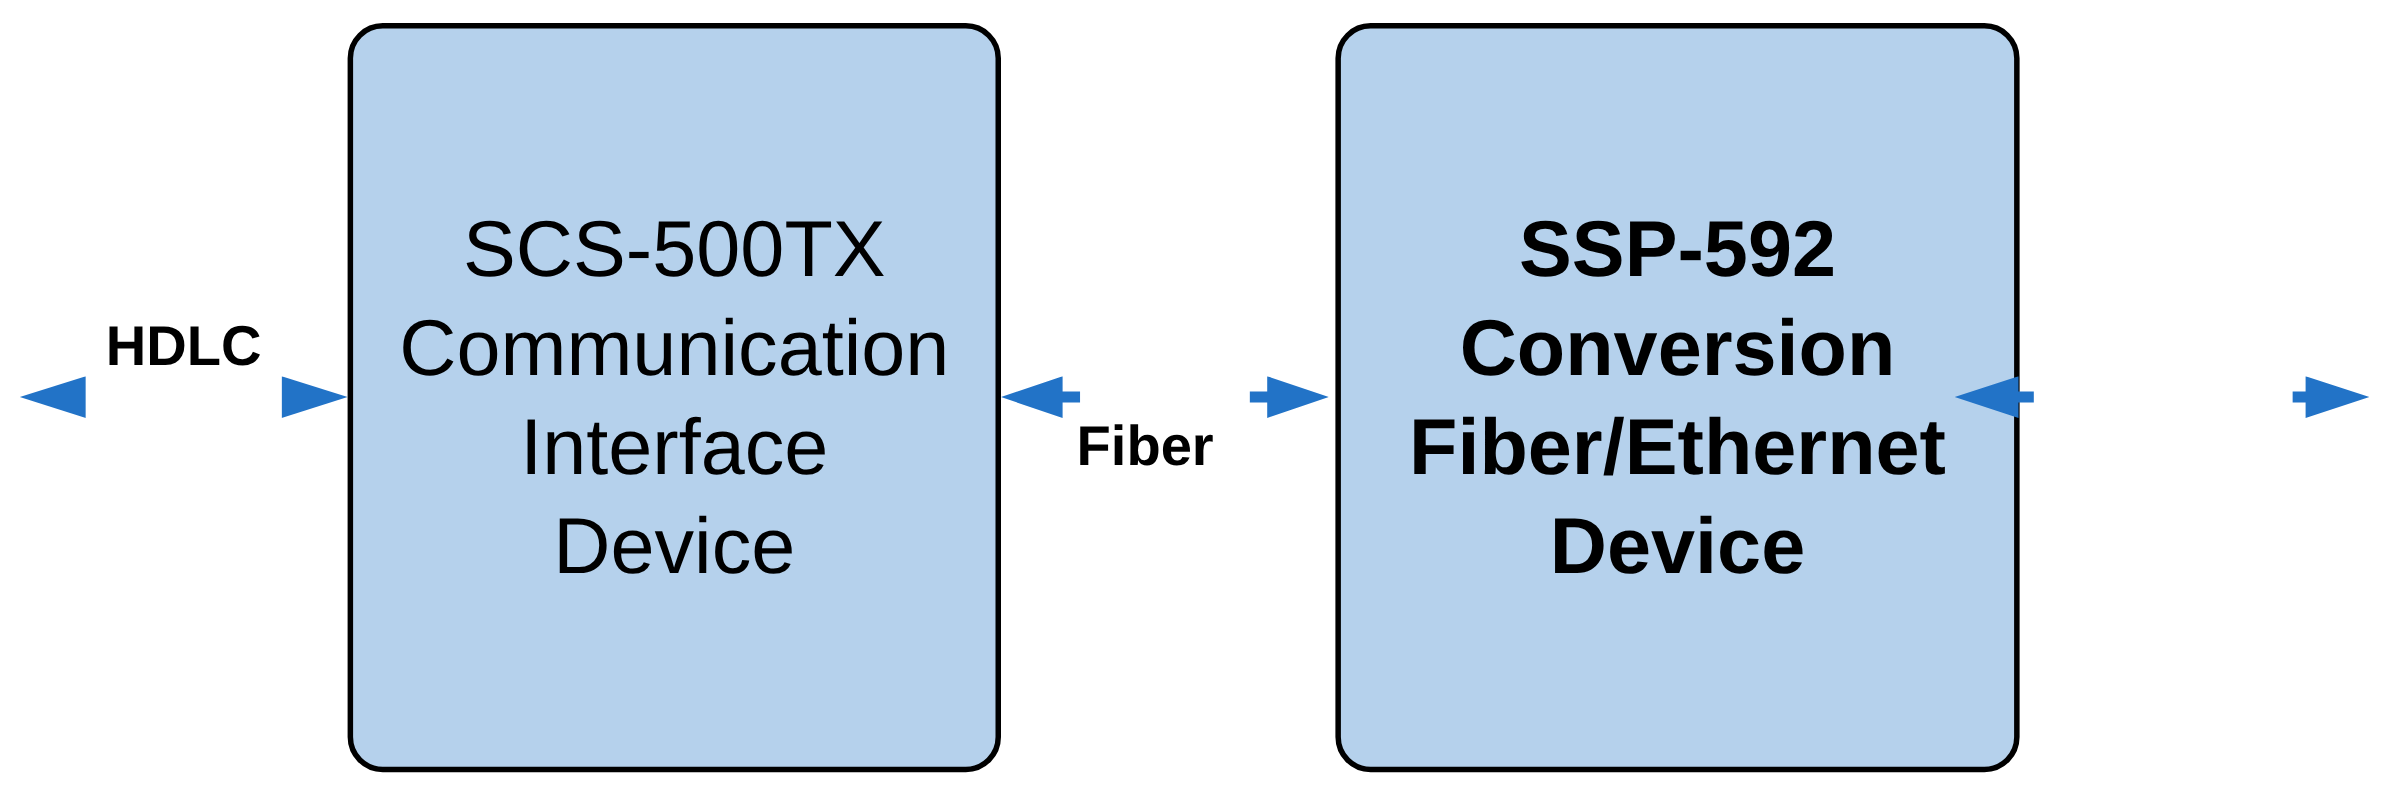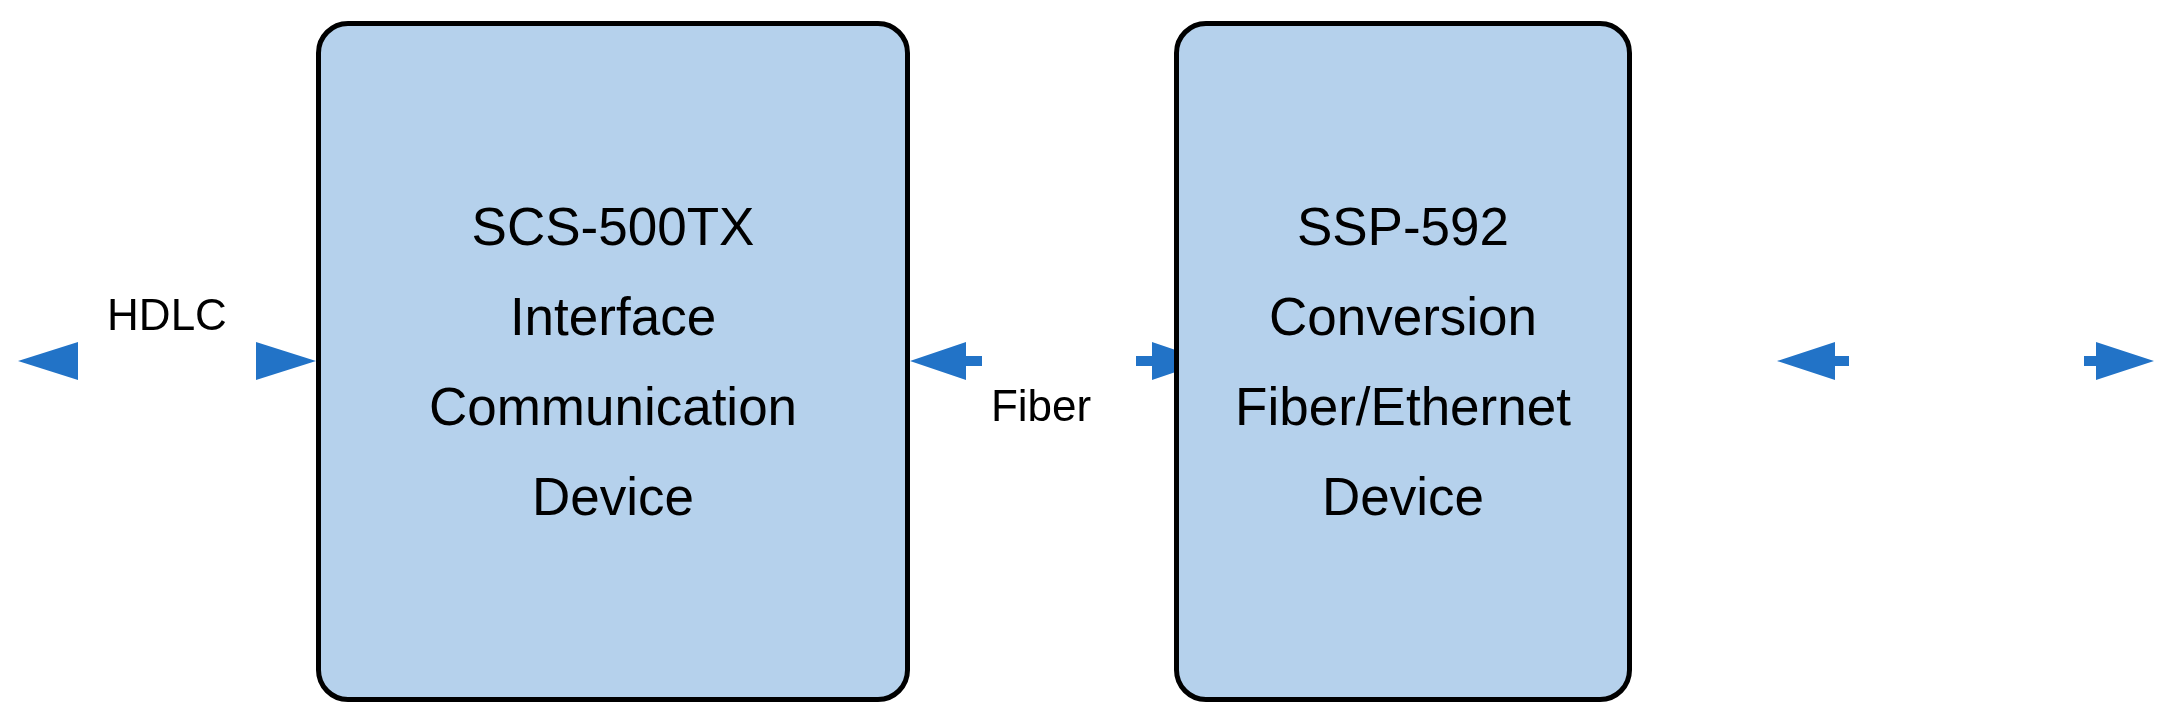--- a/index.html
+++ b/index.html
@@ -24,32 +24,33 @@
     box-sizing:border-box;
     background:var(--box-fill);
     border:5px solid var(--box-border);
     border-radius:32px;
     display:flex;
     flex-direction:column;
     align-items:center;
     justify-content:center;
   }
   .device-box .box-line{
-    font-size:53px;
+    font-size:72px;
     line-height:90px;
     white-space:nowrap;
     text-align:center;
   }
   .box-scs{left:316px;width:594px;}
-  .box-ssp{left:1174px;width:458px;}
+  .box-ssp{left:1214px;width:622px;font-weight:bold;}
   .io-label{
     position:absolute;
     text-align:center;
-    font-size:44px;
+    font-size:51px;
     white-space:nowrap;
+    font-weight:bold;
   }
   .label-hdlc{left:17px;width:300px;top:271px;line-height:88px;}
   .label-fiber{left:910px;width:262px;top:365px;line-height:82px;}
   .label-udp{left:1812px;width:300px;top:277px;line-height:82px;}
   .arrow{
     position:absolute;
     top:342px;
     height:38px;
     display:block;
   }
@@ -76,22 +77,22 @@
     <div>HDLC</div>
   </div>
   <span class="arrow a2">
     <svg width="60" height="38" viewBox="0 0 60 38">
         <polygon points="0,0 60,19 0,38"></polygon>
       </svg>
   </span>
 
   <div class="device-box box-scs">
     <div class="box-line">SCS-500TX</div>
+    <div class="box-line">Communication</div>
     <div class="box-line">Interface</div>
-    <div class="box-line">Communication</div>
     <div class="box-line">Device</div>
   </div>
 
   <span class="arrow a3">
     <svg width="72" height="38" viewBox="0 0 72 38">
         <polygon points="0,19 56,0 56,14 72,14 72,24 56,24 56,38"></polygon>
       </svg>
   </span>
   <div class="io-label label-fiber">
     <div>Fiber</div>

